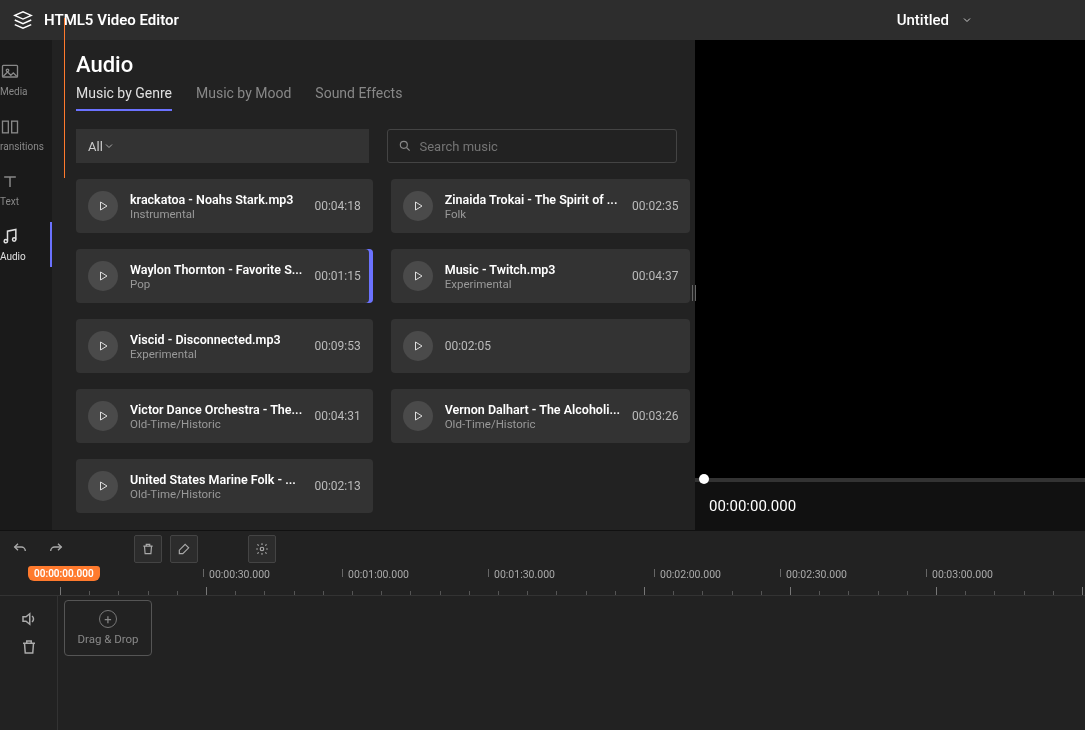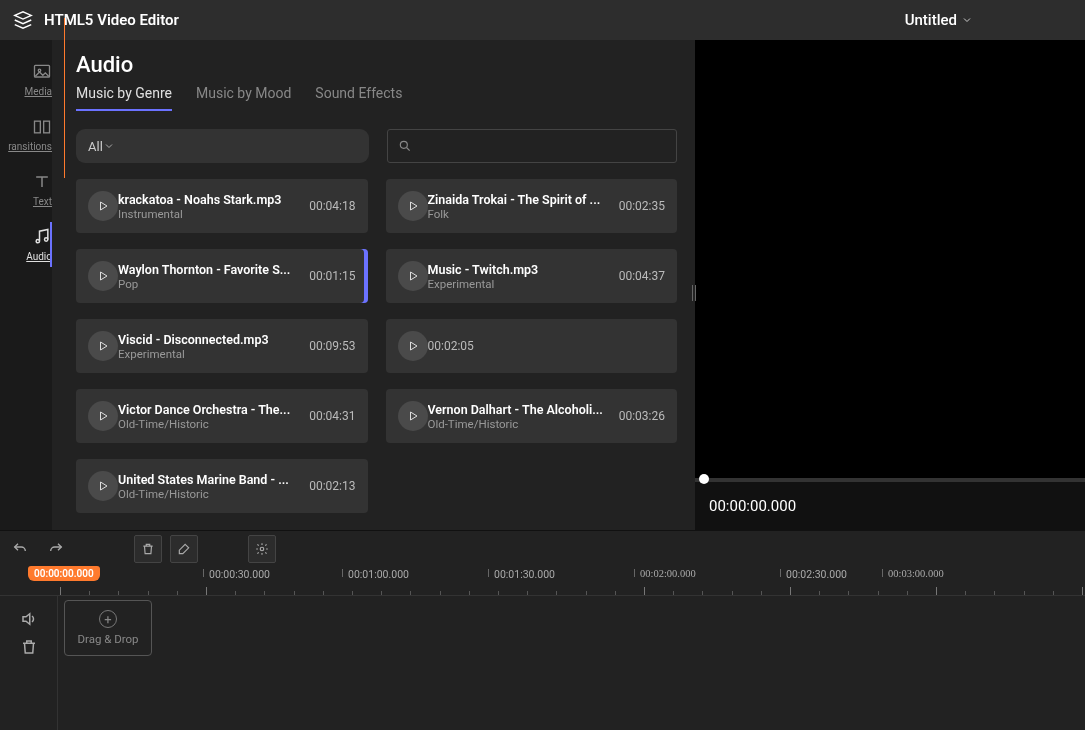--- a/index.html
+++ b/index.html
@@ -3,48 +3,48 @@
 <meta charset="utf-8">
 <style>
 * { margin: 0; padding: 0; box-sizing: border-box; font-family: -apple-system, BlinkMacSystemFont, "Segoe UI", Roboto, Arial, sans-serif; }
 body { background: #000; color: #e0e0e0; width: 1085px; height: 730px; overflow: hidden; display: flex; flex-direction: column; }
 
 
 .header { height: 40px; background: #2d2d2d; display: flex; align-items: center; padding: 0 12px; justify-content: space-between; }
 .header-left { display: flex; align-items: center; gap: 10px; }
 .logo { width: 22px; height: 22px; }
 .app-title { font-size: 15px; font-weight: 600; color: #fff; }
-.header-right { display: flex; align-items: center; gap: 4px; cursor: pointer; padding-right: 100px; margin-left: 44px;}
+.header-right { display: flex; align-items: center; gap: 12px; cursor: pointer; padding-right: 100px; margin-left: 44px;}
 .project-name { font-size: 15px; font-weight: 500; color: #fff; }
 
 
 .main { flex: 1; display: flex; min-height: 0; }
 
 
 .sidebar { width: 52px; background: #1a1a1a; display: flex; flex-direction: column; padding-top: 12px; }
-.sidebar-item { display: flex; flex-direction: column; align-items: flex-end; gap: 4px; padding: 10px 0; cursor: pointer; color: #888; font-size: 10px; position: relative; text-decoration: underline; }
+.sidebar-item { display: flex; flex-direction: column; align-items: flex-start; gap: 4px; padding: 10px 0; cursor: pointer; color: #888; font-size: 10px; position: relative; }
 .sidebar-item.active { color: #e0e0e0; }
 .sidebar-item.active::after { content: ""; position: absolute; right: 0; top: 5px; bottom: 5px; width: 2px; background: #6b72ff; }
 .sidebar-icon { width: 20px; height: 20px; }
 
 
 .panel { flex: 1; background: #222; display: flex; flex-direction: column; padding: 12px 0 0 24px; min-width: 0; }
 .panel-title { font-size: 22px; font-weight: 500; color: #fff; margin-bottom: 8px; }
 .tabs { display: flex; gap: 24px; border-bottom: none; margin-bottom: 18px; }
 .tab { font-size: 14px; color: #888; padding-bottom: 8px; cursor: pointer; }
 .tab.active { color: #e0e0e0; border-bottom: 2px solid #6b72ff; }
 
 .filters { display: flex; gap: 18px; margin-bottom: 16px; padding-right: 18px;}
-.select-all { flex: 1; height: 34px; background: #333; border-radius: 9px; display: flex; align-items: center; justify-content: flex-start; padding: 0 12px; font-size: 13px; color: #ccc; cursor: pointer; }
+.select-all { flex: 1; height: 34px; background: #333; border-radius: 0; display: flex; align-items: center; justify-content: flex-start; padding: 0 12px; font-size: 13px; color: #ccc; cursor: pointer; }
 .search-box { flex: 1; height: 34px; background: transparent; border: 1px solid #444; border-radius: 3px; display: flex; align-items: center; padding: 0 10px; gap: 8px; }
 .search-input { background: transparent; border: none; outline: none; color: #ccc; font-size: 13px; width: 100%; }
 
 .tracks-scroll { flex: 1; overflow-y: auto; padding-right: 6px; }
 .tracks { display: grid; grid-template-columns: 1fr 1fr; gap: 16px 18px; padding-right: 12px;}
-.track { background: #333; border-radius: 4px; height: 54px; display: flex; align-items: center; padding: 0 12px; gap: 0; cursor: pointer; }
+.track { background: #333; border-radius: 4px; height: 54px; display: flex; align-items: center; padding: 0 12px; gap: 12px; cursor: pointer; }
 .track.active { box-shadow: -4px 0 0 #6b72ff inset; }
 .play-btn { width: 30px; height: 30px; border-radius: 50%; background: #4a4a4a; display: flex; align-items: center; justify-content: center; flex-shrink: 0; }
 .track-info { flex: 1; min-width: 0; }
 .track-title { font-size: 12.5px; font-weight: 600; color: #fff; white-space: nowrap; overflow: hidden; text-overflow: ellipsis; }
 .track-genre { font-size: 11.5px; color: #999; }
 .track-dur { font-size: 12px; color: #bbb; flex-shrink: 0; }
 
 
 .preview { width: 390px; background: #000; display: flex; flex-direction: column; position: relative;}
 .preview-video { flex: 1; background: #000; }
@@ -167,20 +167,21 @@
             </svg>
         </span>
       </div>
       <div class="search-box">
         <span>
           <svg width="14" height="14" viewBox="0 0 24 24" fill="none" stroke="#888" stroke-width="2">
               <circle cx="10" cy="10" r="6"></circle>
               <path d="M20 20l-5-5"></path>
             </svg>
         </span>
+        <input class="search-input" placeholder="Search music" style="">
       </div>
     </div>
 
     <div class="tracks-scroll">
       <div class="tracks" id="tracks-container">
           <div class="track">
     <div class="play-btn">
       <svg width="12" height="12" viewBox="0 0 24 24" fill="none" stroke="#ddd" stroke-width="2">
                 <path d="M7 4l13 8-13 8V4z"></path>
               </svg>
@@ -271,21 +272,21 @@
     </div>
     <div class="track-dur">00:03:26</div>
           </div>
           <div class="track">
     <div class="play-btn">
       <svg width="12" height="12" viewBox="0 0 24 24" fill="none" stroke="#ddd" stroke-width="2">
                 <path d="M7 4l13 8-13 8V4z"></path>
               </svg>
     </div>
     <div class="track-info">
-      <div class="track-title">United States Marine Band - ...</div>
+      <div class="track-title">United States Marine Folk - ...</div>
       <div class="track-genre">Old-Time/Historic</div>
     </div>
     <div class="track-dur">00:02:13</div>
           </div>
         </div>
     </div>
   </div>
 
   <div class="preview">
     <div class="resize-handle"></div>
@@ -332,23 +333,23 @@
   </div>
 </div>
 
 <div class="timeline-wrap">
   <div class="ruler">
     <div class="playhead-badge">00:00:00.000</div>
     <div class="ruler-inner" id="ruler-inner">
         <div class="time-label" style="left: 153px;">00:00:30.000</div>
         <div class="time-label" style="left: 292px;">00:01:00.000</div>
         <div class="time-label" style="left: 438px;">00:01:30.000</div>
-        <div class="time-label" style="left: 584px; font-family: Liberation Serif, serif;">00:02:00.000</div>
+        <div class="time-label" style="left: 604px;">00:02:00.000</div>
         <div class="time-label" style="left: 730px;">00:02:30.000</div>
-        <div class="time-label" style="left: 832px; font-family: Liberation Serif, serif;">00:03:00.000</div>
+        <div class="time-label" style="left: 876px;">00:03:00.000</div>
         <div class="tick major" style="left: 0px;"></div>
         <div class="tick" style="left: 29.2px;"></div>
         <div class="tick" style="left: 58.4px;"></div>
         <div class="tick" style="left: 87.6px;"></div>
         <div class="tick" style="left: 116.8px;"></div>
         <div class="tick major" style="left: 146px;"></div>
         <div class="tick" style="left: 175.2px;"></div>
         <div class="tick" style="left: 204.4px;"></div>
         <div class="tick" style="left: 233.6px;"></div>
         <div class="tick" style="left: 262.8px;"></div>

